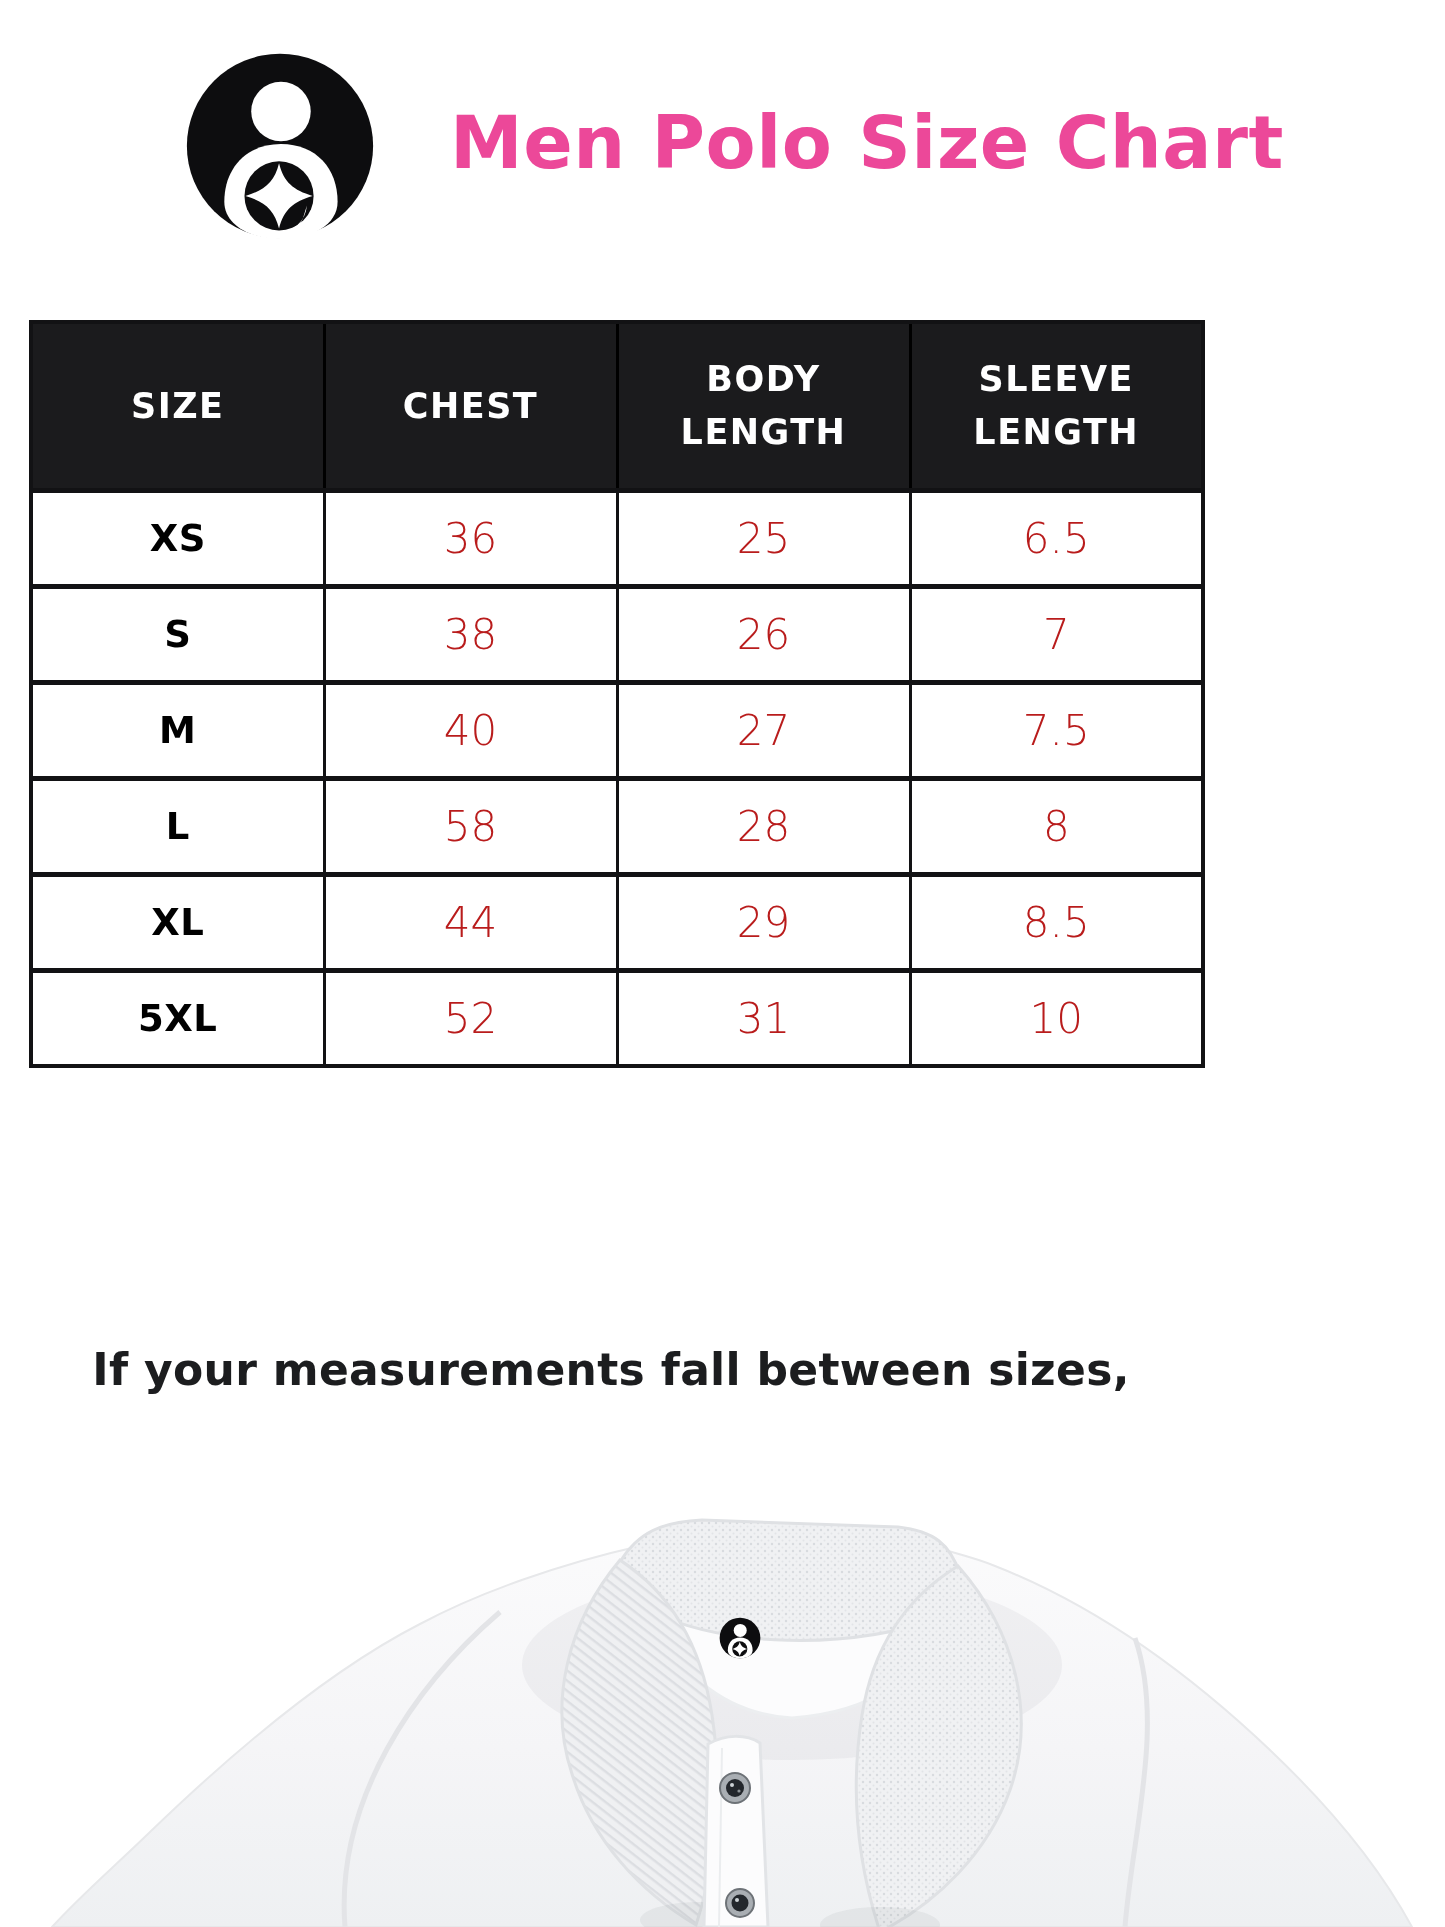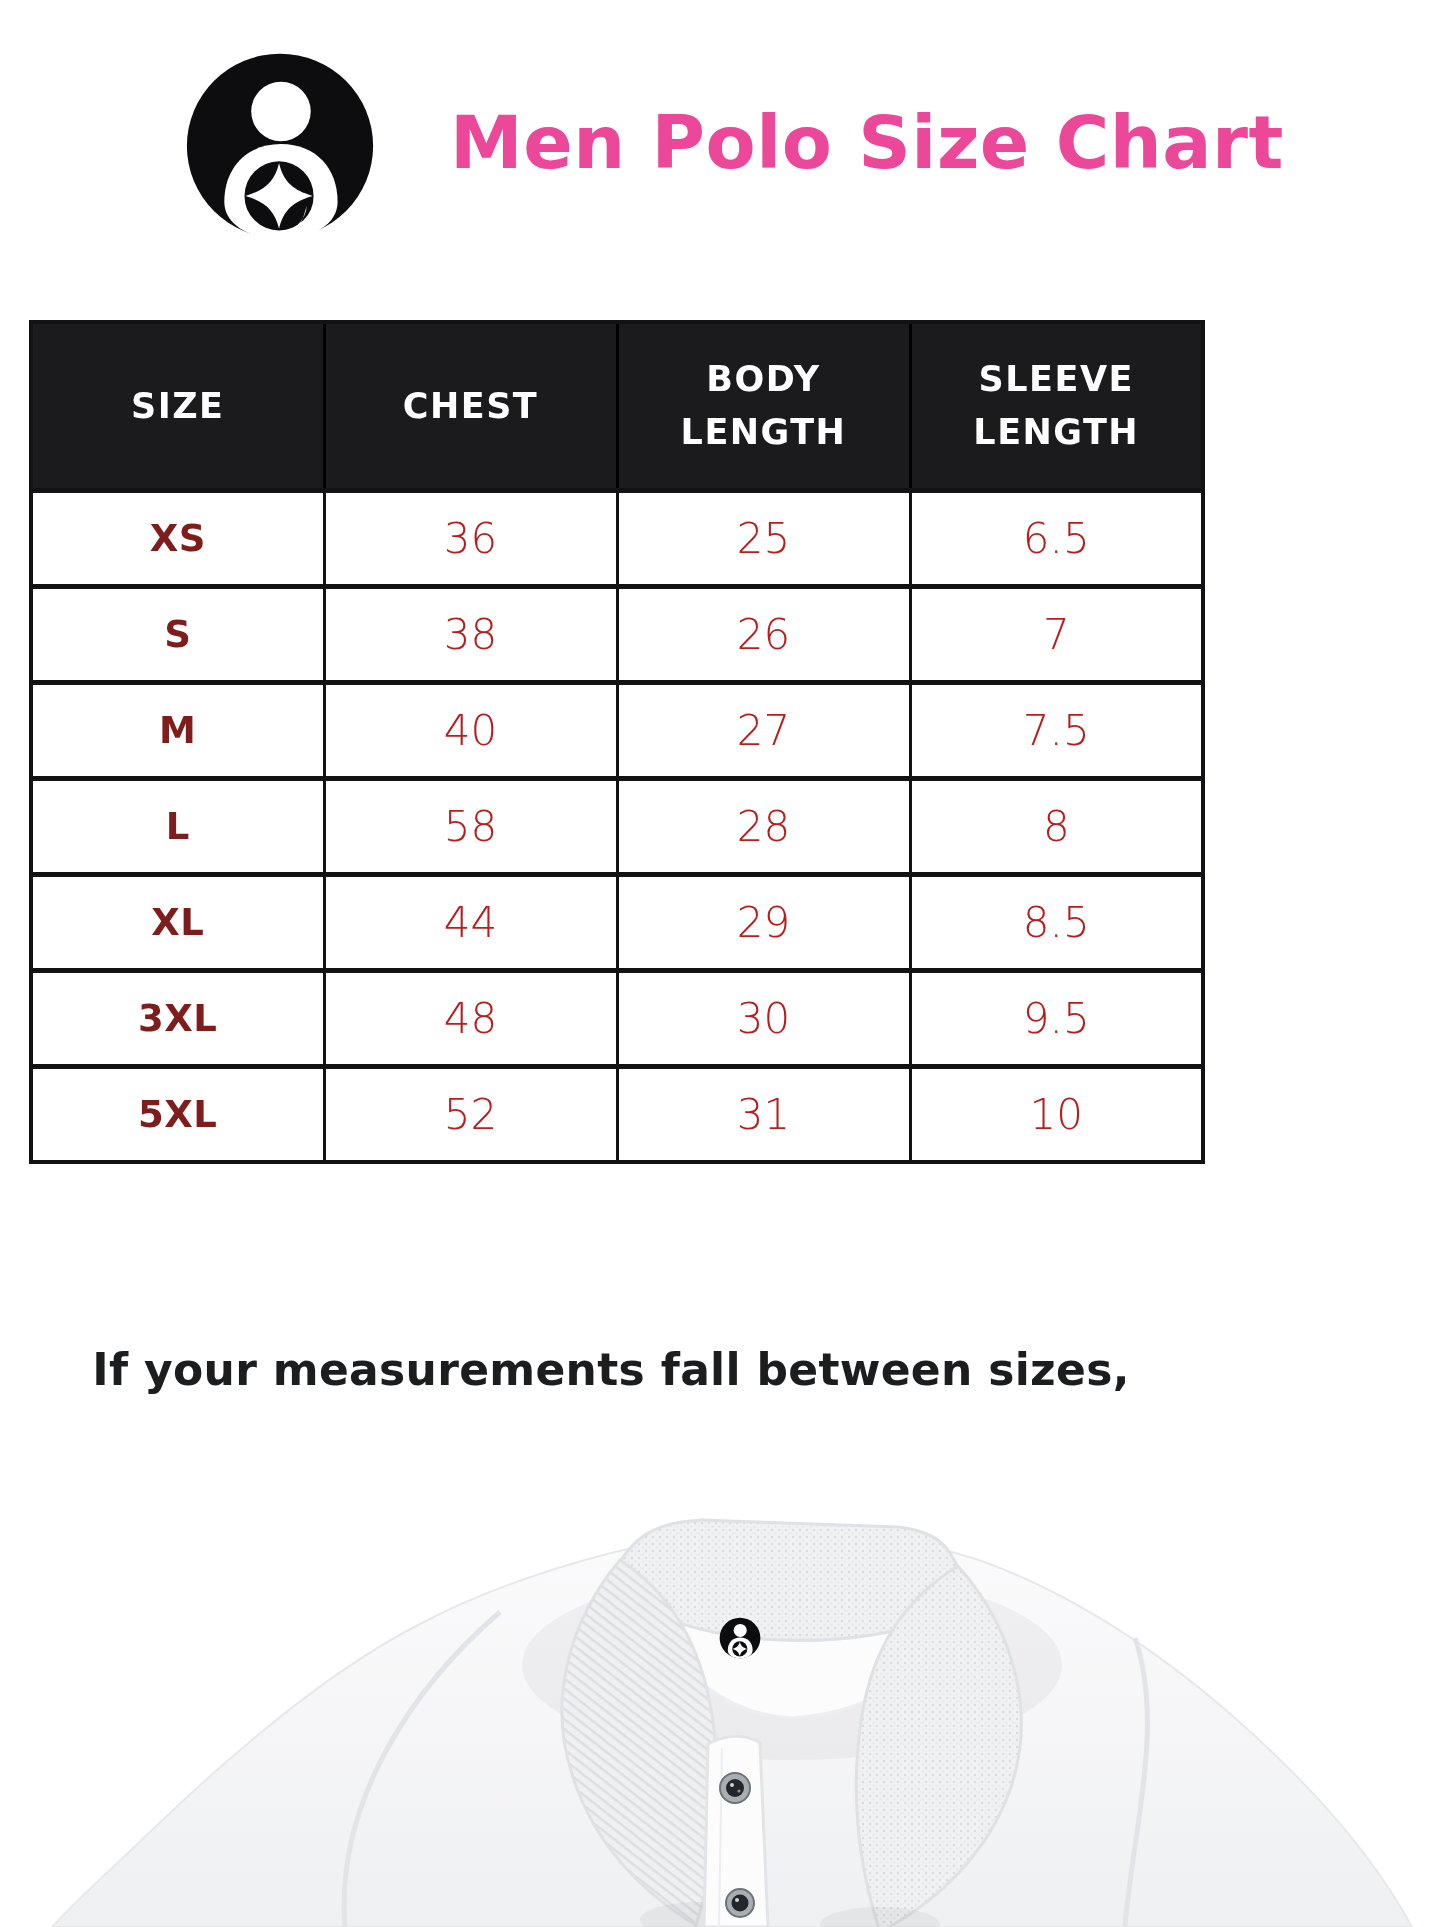--- a/index.html
+++ b/index.html
@@ -52,21 +52,21 @@
   .size-table td{
     height:96px;
     border:3px solid var(--border);
     border-top-width:5px;
     text-align:center;vertical-align:middle;
     font-family:"DejaVu Sans","Liberation Sans",sans-serif;
     font-size:42px;font-weight:300;color:#b91c1c;
     background:#ffffff;
   }
   .size-table td.size-col{
-    font-size:37px;font-weight:700;color:#7f1d1d;letter-spacing:.5px;
+    font-size:37px;font-weight:700;color:#000000;letter-spacing:.5px;
   }
 
   
   .fit-note{
     position:absolute;left:0;top:1332px;width:1222px;
     text-align:center;
     font-size:44px;font-weight:700;color:#1c1d1f;
     line-height:1.72;letter-spacing:.3px;
   }
 
@@ -145,26 +145,20 @@
         <td class="size-col">L</td>
         <td>58</td>
         <td>28</td>
         <td>8</td>
       </tr>
       <tr>
         <td class="size-col">XL</td>
         <td>44</td>
         <td>29</td>
         <td>8.5</td>
-      </tr>
-      <tr>
-        <td class="size-col">3XL</td>
-        <td>48</td>
-        <td>30</td>
-        <td>9.5</td>
       </tr>
       <tr>
         <td class="size-col">5XL</td>
         <td>52</td>
         <td>31</td>
         <td>10</td>
       </tr>
     </tbody>
   </table>
 

